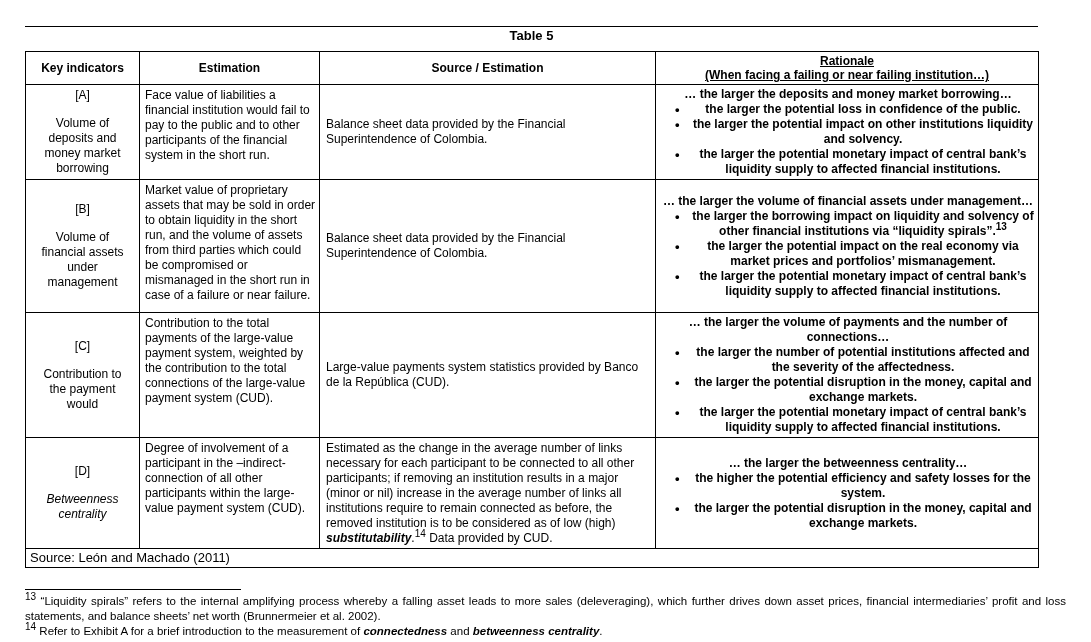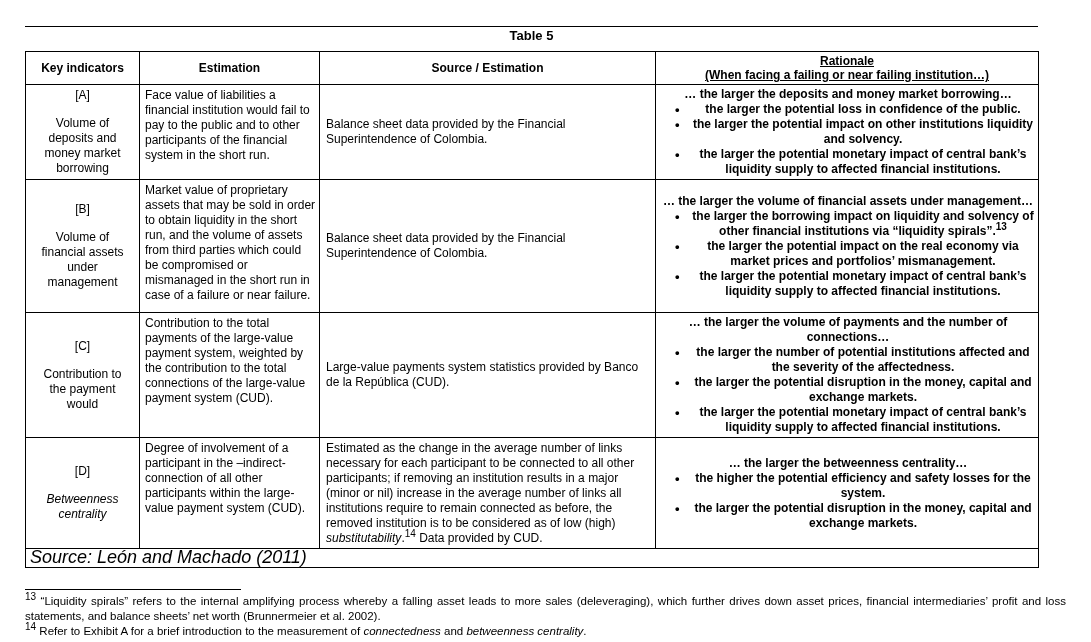--- a/index.html
+++ b/index.html
@@ -39,29 +39,29 @@
   ul.bullets li::before {
     content: "\2022"; position: absolute; left: -17px; top: 0;
     font-size: 13px;
   }
   sup { font-size: 10px; line-height: 0; vertical-align: super; }
   tr.rowA { height: 93px; }
   tr.rowB { height: 133px; }
   tr.rowC { height: 119px; }
   tr.rowD { height: 101px; }
   tr.hdr { height: 30px; }
-  td.srcnote { padding: 1px 4px 2px 4px; font-size: 18px; font-style: italic; }
+  td.srcnote { padding: 1px 4px 2px 4px; font-size: 13px; }
   .footnotes { margin-top: 21px; width: 1041px; }
   .fn-rule { width: 216px; border-top: 1px solid #000; height: 1px; margin-bottom: 4px; }
   .footnote {
     margin: 0; font-size: 11.5px; line-height: 15px;
     text-align: justify;
   }
   .footnote.single { text-align: left; }
-  .footnote i, td i { font-style: italic; }
+  .footnote i, td i { font-style: italic; font-weight: bold; }
 </style>
 </head>
 <body>
 
 <div class="page">
   <div class="table-wrap">
     <div class="top-rule"></div>
     <div class="title">Table 5</div>
 
     <table class="main">

